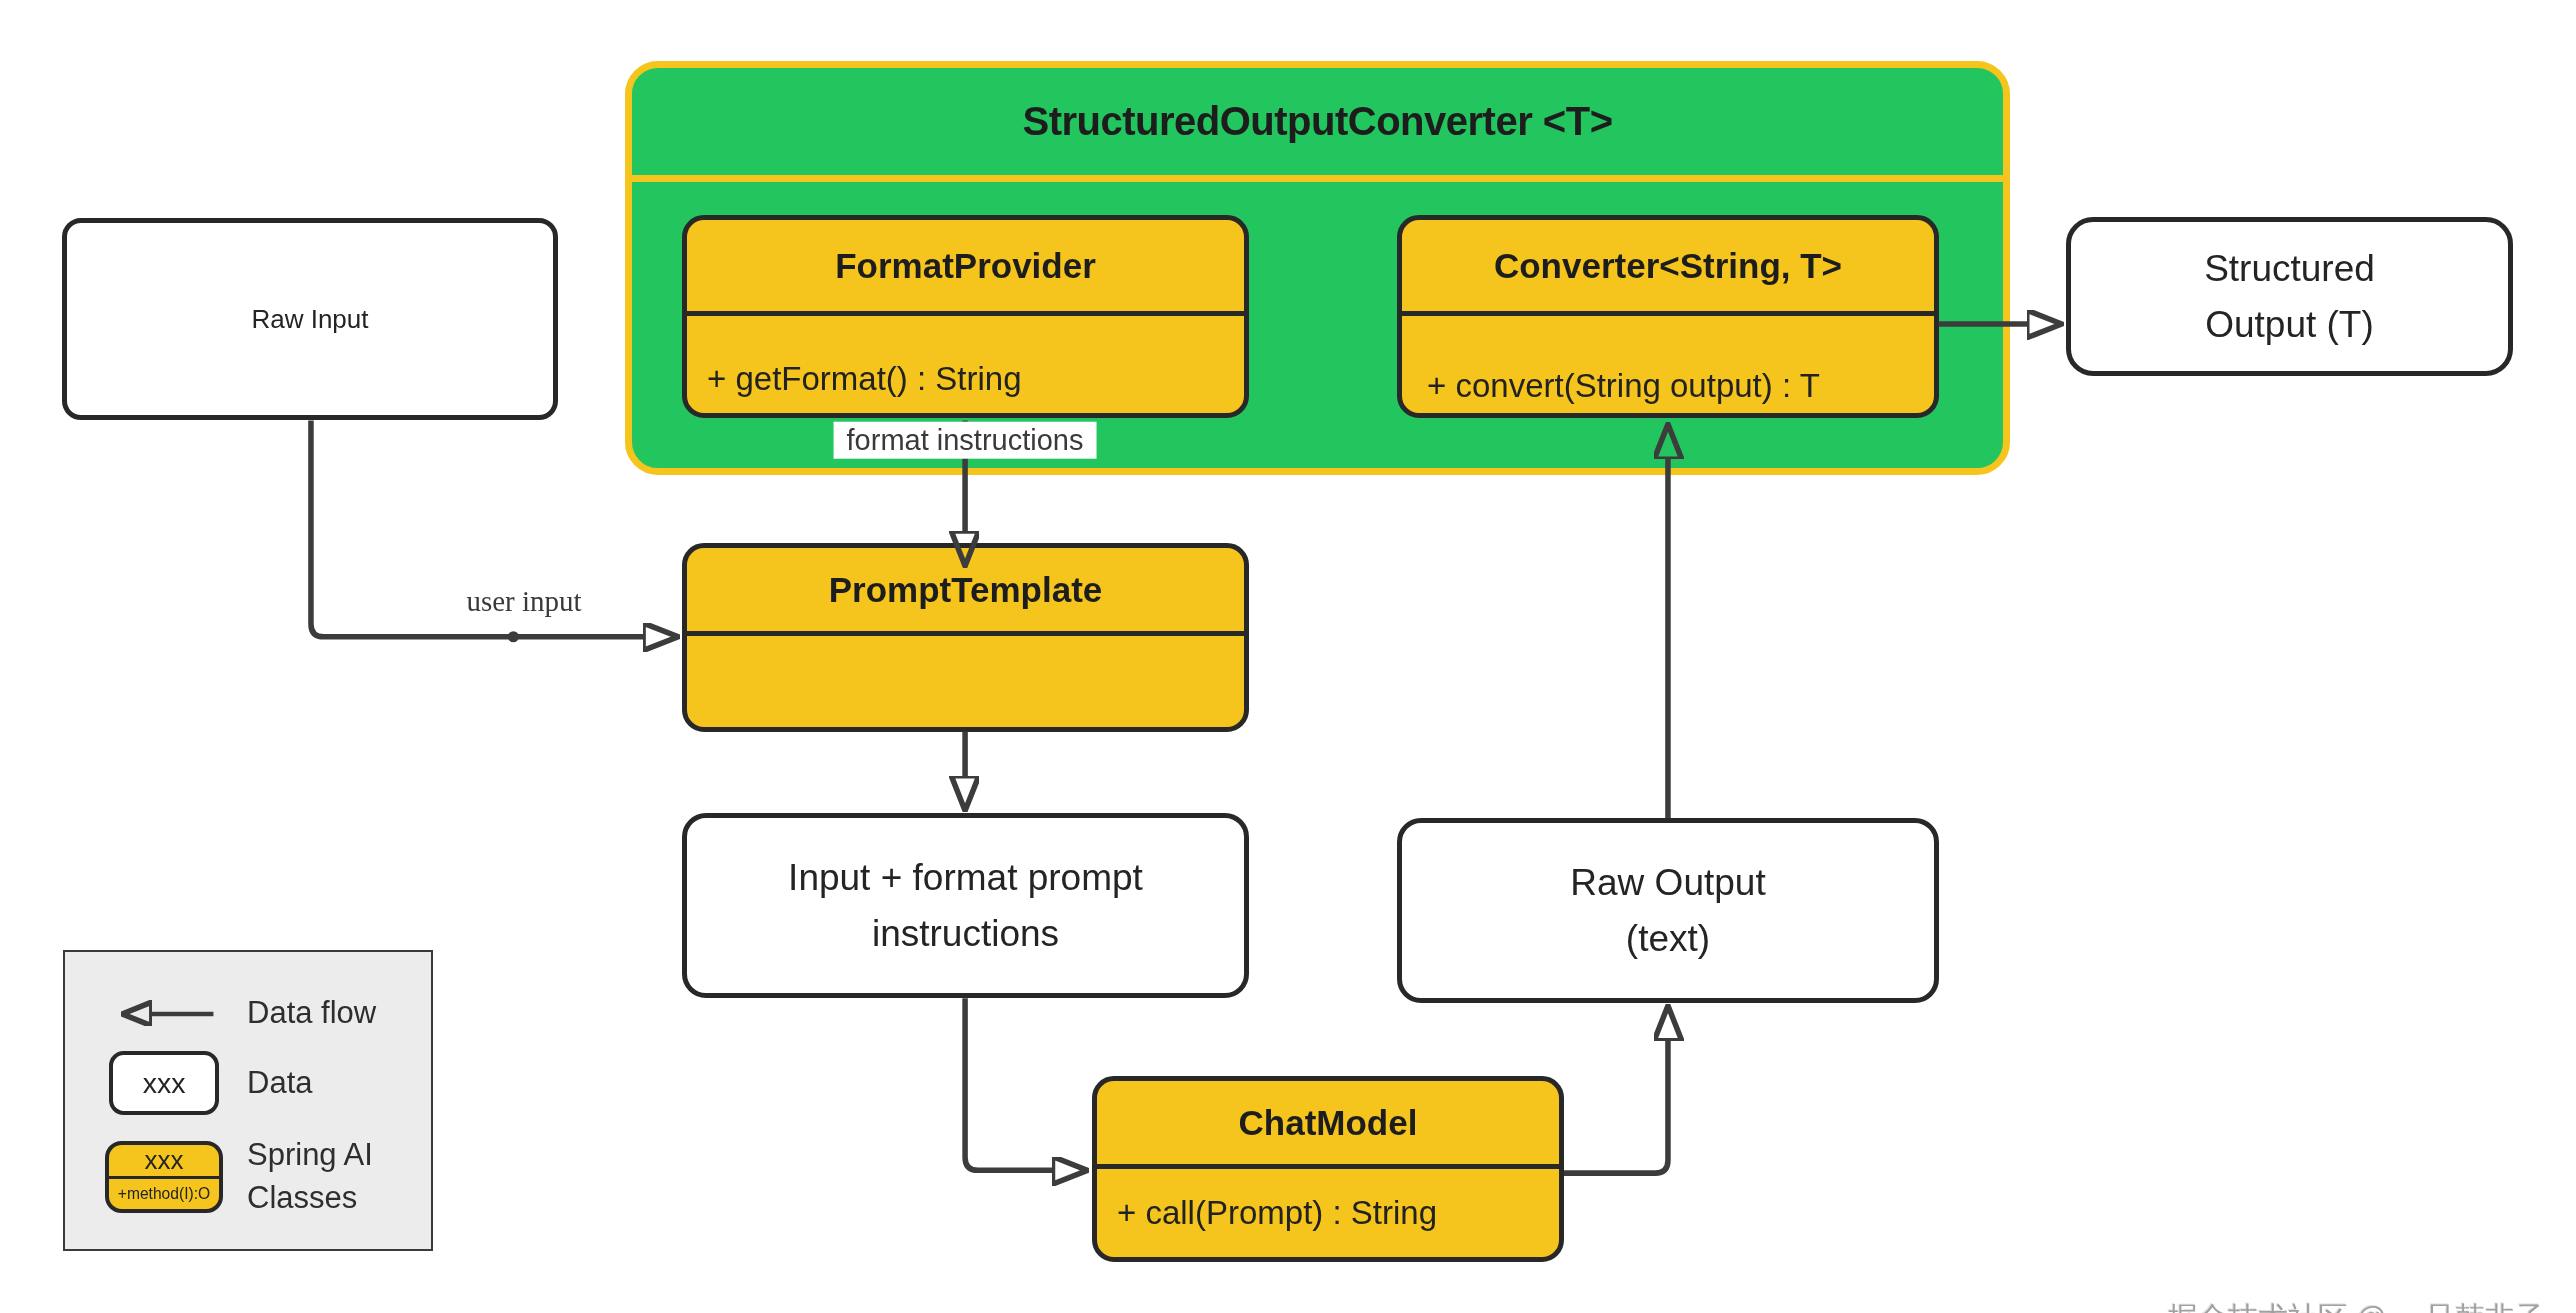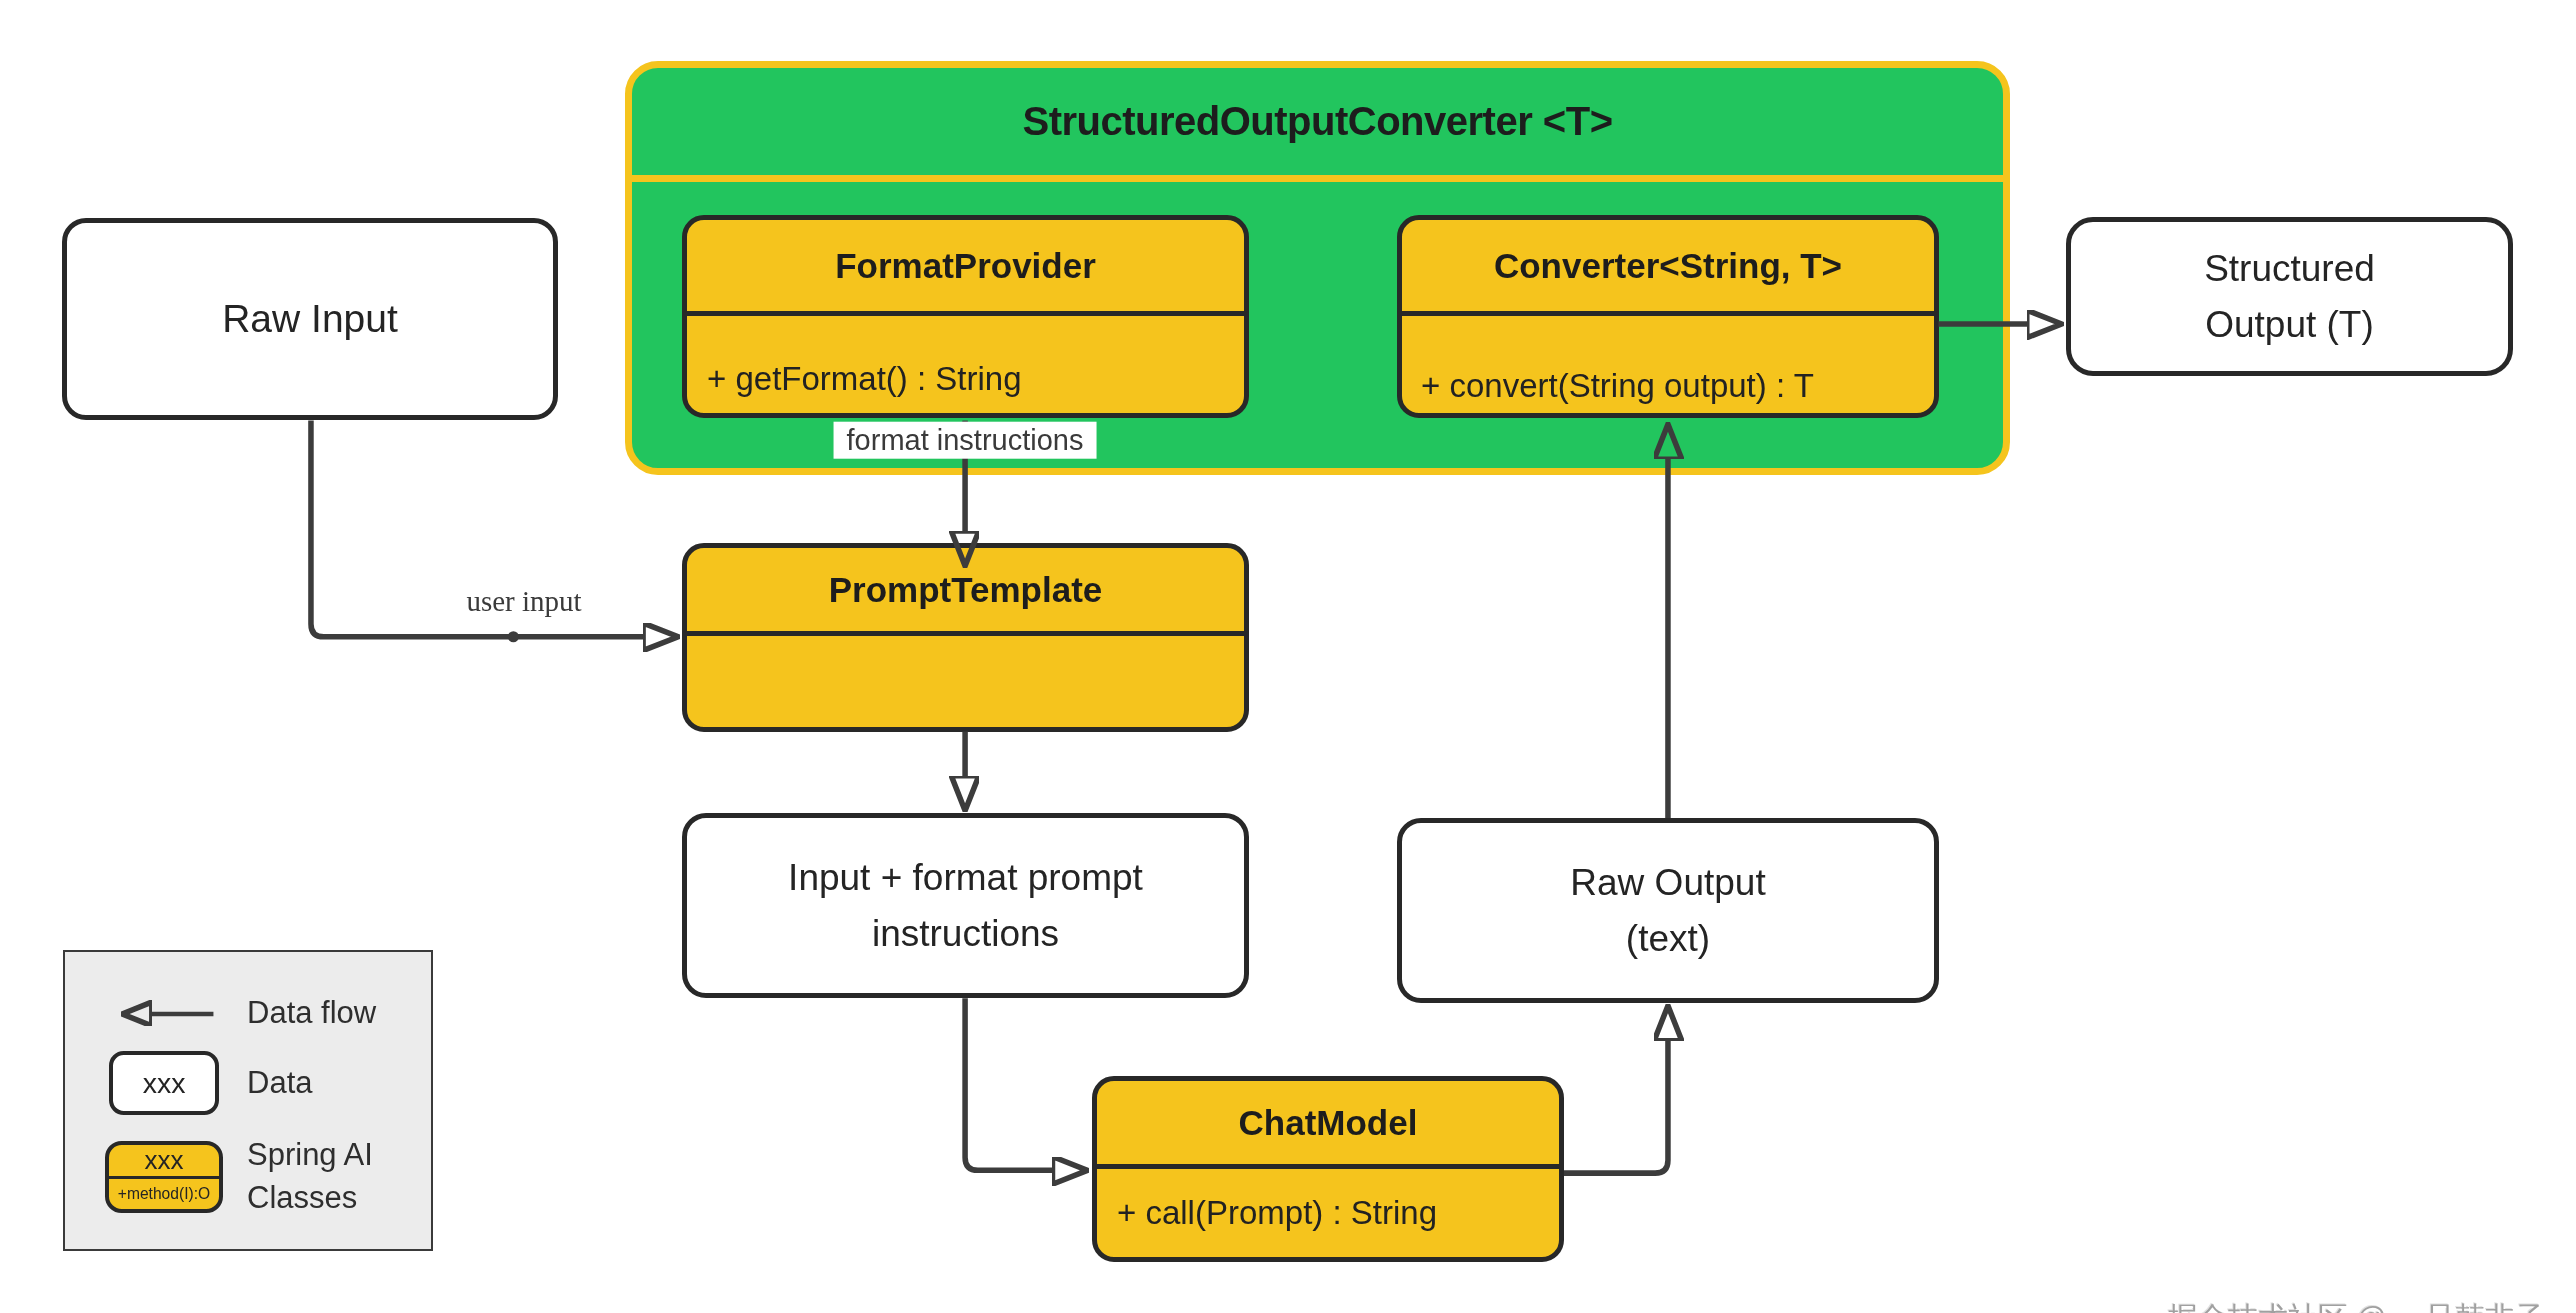--- a/index.html
+++ b/index.html
@@ -26,31 +26,31 @@
   .uml{position:absolute;background:var(--yellow);border:5.5px solid var(--border-dark);
     border-radius:22px;display:flex;flex-direction:column;overflow:hidden;z-index:2;}
   .uml-title{display:flex;align-items:center;justify-content:center;
     font-weight:700;font-size:35px;color:#1d1d1d;border-bottom:5.5px solid var(--border-dark);}
   .uml-method{flex:1;display:flex;align-items:center;justify-content:flex-start;
     padding:0 0 0 20px;font-size:33px;color:#222;}
   #format-provider{left:682px;top:215px;width:567px;height:203px;gap:28px;}
   #format-provider .uml-title{height:96px;}
   #converter{left:1397px;top:215px;width:542px;height:203px;}
   #converter .uml-title{height:96px;}
-  #converter .uml-method{padding-left:19px;margin-top:43px;}
+  #converter .uml-method{padding-left:25px;margin-top:43px;}
   #prompt-template{left:682px;top:543px;width:567px;height:189px;}
   #prompt-template .uml-title{height:88px;}
   #chat-model{left:1092px;top:1076px;width:472px;height:186px;}
   #chat-model .uml-title{height:88px;}
 
   
   .data-node{position:absolute;background:#fff;border:5.5px solid var(--border-dark);
     border-radius:24px;display:flex;flex-direction:column;align-items:center;justify-content:center;
     text-align:center;font-size:37px;line-height:1.5;color:#242424;z-index:2;}
-  #raw-input{left:62px;top:218px;width:496px;height:202px;font-size:39px;}
+  #raw-input{left:62px;top:218px;width:496px;height:202px;font-size:26px;border-radius:19px;}
   #structured-output{left:2066px;top:217px;width:447px;height:159px;border-radius:27px;}
   #input-format{left:682px;top:813px;width:567px;height:185px;}
   #raw-output{left:1397px;top:818px;width:542px;height:185px;}
 
   
   #edges{left:0;top:0;width:2576px;height:1314px;z-index:5;pointer-events:none;}
   #edges path{fill:none;stroke:var(--arrow);stroke-width:6px;}
   #edges path.thin{stroke-width:5px;}
 
   

